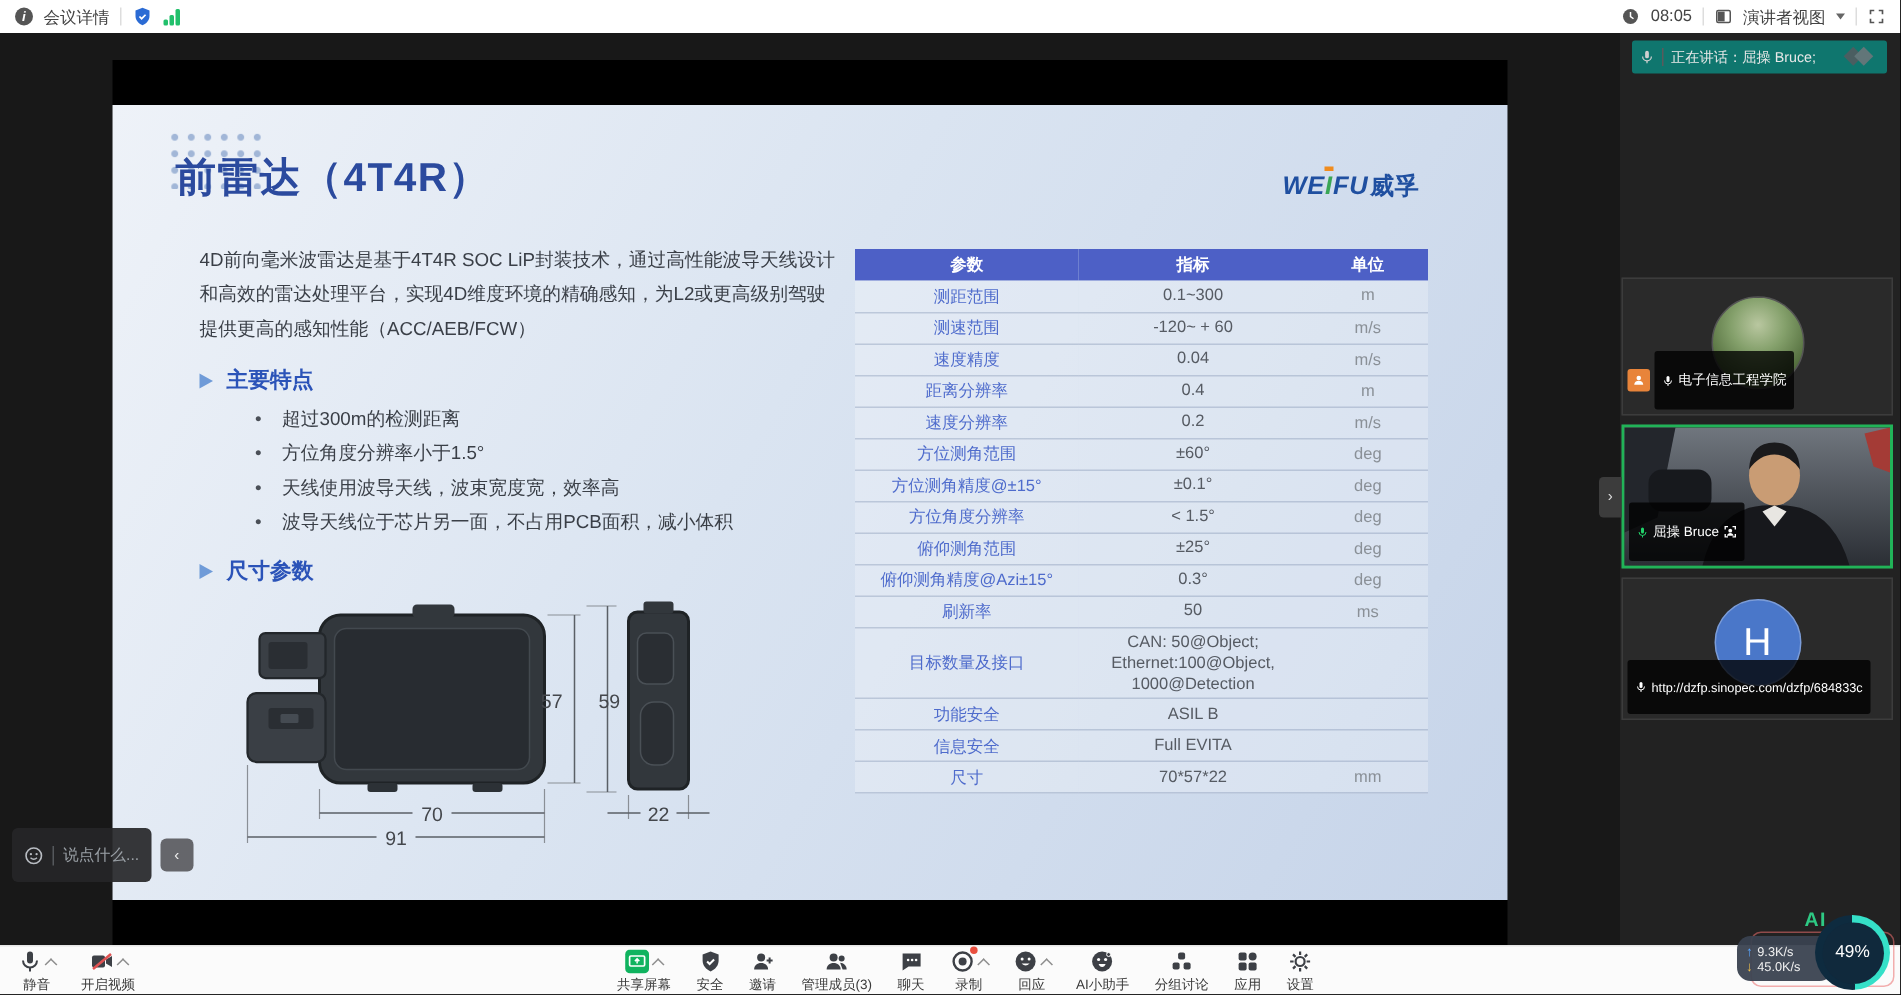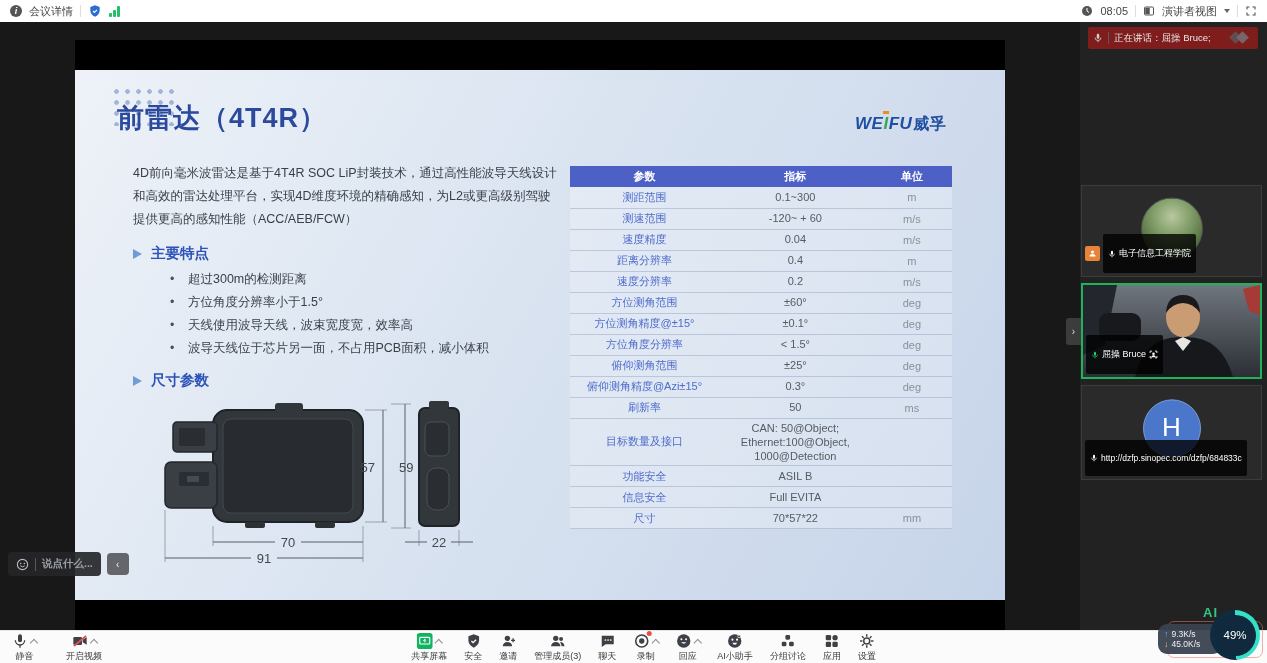--- a/index.html
+++ b/index.html
@@ -43,48 +43,48 @@
   table.spec { width:100%; border-collapse:collapse; table-layout:fixed; }
   table.spec th { background:#4d60c6; color:#fff; font-size:11px; font-weight:bold; height:21px; }
   table.spec th:nth-child(1){ width:39%; } table.spec th:nth-child(2){ width:40%; } table.spec th:nth-child(3){ width:21%; }
   table.spec td { text-align:center; font-size:11px; height:21px; padding:2px 3px; border-bottom:1px solid rgba(125,145,175,.38); background:rgba(255,255,255,.26); }
   td.col-param { color:#4e6bcc; }
   td.col-value { color:#565b63; white-space:pre-line; line-height:1.3; }
   td.col-unit { color:#8a9097; font-size:10.5px; }
 
   
   .sidebar { position:absolute; left:1080px; top:22px; width:187px; height:608px; background:#222; }
-  .speak-banner { position:absolute; left:8px; top:5px; width:170px; height:22px; background:#7f1d1d; border-radius:2px; display:flex; align-items:center; gap:5px; padding:0 5px; }
+  .speak-banner { position:absolute; left:8px; top:5px; width:170px; height:22px; background:#0f766e; border-radius:2px; display:flex; align-items:center; gap:5px; padding:0 5px; }
   .speak-banner .txt { font-size:9.5px; color:#e8e8e8; white-space:nowrap; flex:1; }
   .diamond-logo { position:relative; width:24px; height:14px; opacity:.8; }
   .diamond-logo i { position:absolute; width:9px; height:9px; background:#6e6e72; transform:rotate(45deg); top:2px; }
   .diamond-logo i:nth-child(1){ left:2px; background:#59595e; }
   .diamond-logo i:nth-child(2){ left:9px; background:#77777c; }
   .tile { position:absolute; left:1px; width:181px; background:#2a2a2a; border:1px solid #3c3c3c; }
   .tile-label { position:absolute; left:3px; bottom:3px; display:flex; align-items:center; gap:3px; }
   .lbl-pill { display:flex; align-items:center; gap:3px; background:rgba(0,0,0,.78); border-radius:2px; padding:13px 5px; color:#fff; font-size:9px; white-space:nowrap; }
   .badge-orange { width:15px; height:15px; border-radius:2px; background:#e8843a; display:flex; align-items:center; justify-content:center; }
   .avatar-photo { position:absolute; left:50%; top:50%; transform:translate(-50%,-54%); width:62px; height:62px; border-radius:50%; border:1px solid #555;
       background:radial-gradient(circle at 50% 30%,#b9c7a0 0%,#84a06b 35%,#55703f 70%,#394f2c 100%); }
   .avatar-letter { position:absolute; left:50%; top:50%; transform:translate(-50%,-58%); width:58px; height:58px; border-radius:50%; background:#4a77c9; border:1px solid #7b9cd8; color:#fff; font-size:26px; display:flex; align-items:center; justify-content:center; }
   .expand-btn { position:absolute; left:1066px; top:318px; width:15px; height:27px; background:#3c3c3c; border-radius:3px 0 0 3px; color:#ddd; font-size:10px; display:flex; align-items:center; justify-content:center; cursor:pointer; z-index:5; }
 
   
   .chat-overlay { position:absolute; left:8px; top:552px; display:flex; align-items:center; gap:6px; z-index:6; }
-  .chat-pill { display:flex; align-items:center; gap:6px; height:24px; background:rgba(38,38,40,.92); border-radius:4px; padding:0 8px;font-weight:bold; }
+  .chat-pill { display:flex; align-items:center; gap:6px; height:36px; background:rgba(38,38,40,.92); border-radius:4px; padding:0 8px; }
   .chat-pill .ph { font-size:10.5px; color:#9aa0a6; }
   .chat-collapse { width:22px; height:22px; background:rgba(90,90,94,.92); border-radius:4px; color:#eee; font-size:10px; display:flex; align-items:center; justify-content:center; cursor:pointer; }
 
   
   .toolbar { position:absolute; left:0; top:630px; width:1267px; height:33px; background:#fbfbfb; border-top:1px solid #e6e6e6; z-index:10; }
   .tbtn { display:flex; flex-direction:column; align-items:center; justify-content:center; gap:1px; font-size:9px; color:#3a3a3a; cursor:pointer; }
   .tbtn svg { width:16px; height:16px; display:block; }
   .icon-row { display:flex; align-items:center; gap:2px; }
   .caret-up { width:6px; height:6px; border-left:1.5px solid #8e8e8e; border-top:1.5px solid #8e8e8e; transform:rotate(45deg); margin-left:1px; margin-top:3px; }
-  .tb-left { position:absolute; left:12px; top:2px; display:flex; gap:29px;font-family:Liberation Serif, serif; }
+  .tb-left { position:absolute; left:12px; top:2px; display:flex; gap:17px;font-family:Liberation Serif, serif; }
   .tb-center { position:absolute; left:50.8%; top:2px; transform:translateX(-50%); display:flex; gap:17px; align-items:flex-start; }
   .rec-wrap { position:relative; }
   .rec-dot { position:absolute; right:-2px; top:-2px; width:5px; height:5px; border-radius:50%; background:#e94f3f; }
 
   
   .ai-label { position:absolute; left:1203px; top:605px; font-size:13px; font-weight:bold; color:#2ec984; letter-spacing:1px; z-index:12; }
   .stats-outline { position:absolute; left:1167px; top:621px; width:96px; height:37px; border:1px solid rgba(235,110,110,.55); border-radius:7px; z-index:11; }
   .net-pill { position:absolute; left:1158px; top:624px; width:64px; height:30px; background:rgba(58,66,80,.95); border-radius:9px; padding:2px 6px; display:flex; flex-direction:column; justify-content:center; gap:1px; z-index:12; }
   .net-row { display:flex; align-items:center; gap:3px; font-size:8.5px; color:#f0f0f0; line-height:1; }
   .arr-up { color:#5aa7ff; font-size:9px; } .arr-dn { color:#f0c04a; font-size:9px; }

